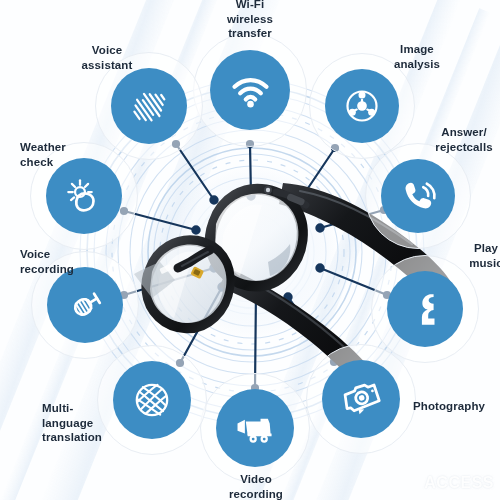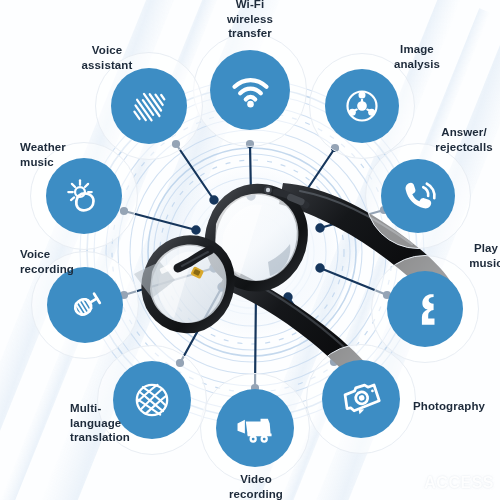--- a/index.html
+++ b/index.html
@@ -331,21 +331,21 @@
            <g fill="none" stroke="#fff" stroke-width="4.5" stroke-linecap="round">
              <path d="M23,32 C40,46 58,62 74,74"></path>
              <path d="M18,48 C36,60 54,72 68,82"></path>
              <path d="M30,22 C48,34 68,50 80,62"></path>
              <path d="M26,70 C40,56 58,38 72,26"></path>
              <path d="M18,54 C32,42 50,24 62,17"></path>
              <path d="M36,80 C50,68 68,50 81,41"></path>
            </g>
           </svg>
         </div>
-        <div class="label l-left" style="left: 100px; top: 423px; color: rgb(29, 42, 58);">Multi-
+        <div class="label l-left" style="left: 72px; top: 423px; color: rgb(29, 42, 58);">Multi-
 language
 translation</div>
       </div>
       <div class="node">
         <div class="halo" style="left: 85px; top: 305px; width: 106px; height: 106px;"></div>
         <div class="bubble" style="left: 85px; top: 305px; width: 76px; height: 76px; background: rgb(61, 141, 196);">
           <svg viewBox="0 0 100 100" width="45" height="45">
             <g transform="rotate(-32 50 50)">
              <rect x="26" y="34" width="36" height="32" rx="16" fill="none" stroke="#fff" stroke-width="6"></rect>
              <g stroke="#fff" stroke-width="4.5" stroke-linecap="round">
@@ -373,21 +373,21 @@
              <path d="M20,58 L27,52"></path>
              <path d="M58,22 L51,29"></path>
              <path d="M66,40 L58,40"></path>
            </g>
            <circle cx="40" cy="40" r="11" fill="none" stroke="#fff" stroke-width="5"></circle>
            <path d="M44,44 C56,40 70,48 70,60 C70,70 63,78 54,80
                     C44,83 34,78 32,68 C30,58 35,48 44,44 Z" fill="none" stroke="#fff" stroke-width="6" stroke-linejoin="round"></path>
           </svg>
         </div>
         <div class="label l-left" style="left: 43px; top: 155px; color: rgb(29, 42, 58);">Weather
-music</div>
+check</div>
       </div>
       <div class="node">
         <div class="halo" style="left: 149px; top: 106px; width: 106px; height: 106px;"></div>
         <div class="bubble" style="left: 149px; top: 106px; width: 76px; height: 76px; background: rgb(61, 141, 196);">
           <svg viewBox="0 0 100 100" width="45" height="45">
             <g stroke="#fff" stroke-width="5" stroke-linecap="round" transform="rotate(-35 50 50)">
              <path d="M16,40 L16,60"></path>
              <path d="M26,30 L26,70"></path>
              <path d="M36,22 L36,78"></path>
              <path d="M46,30 L46,70"></path>

